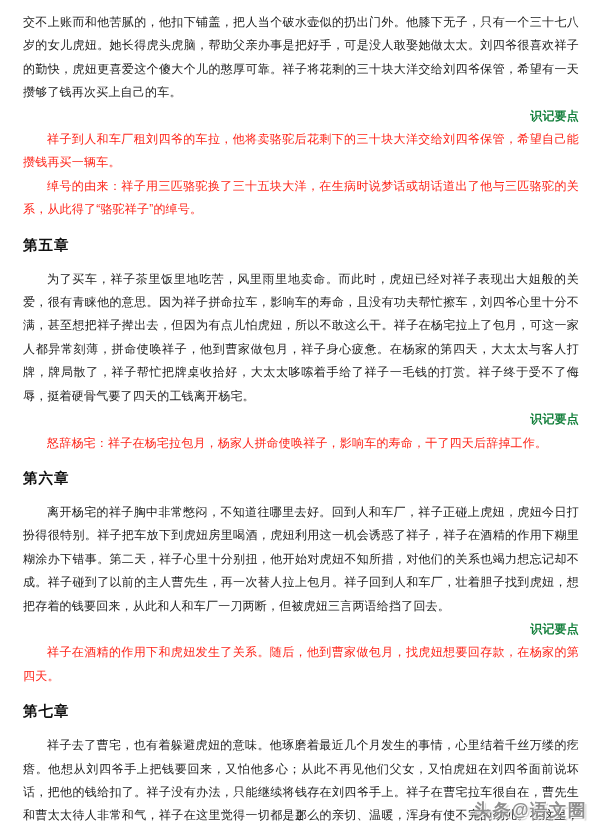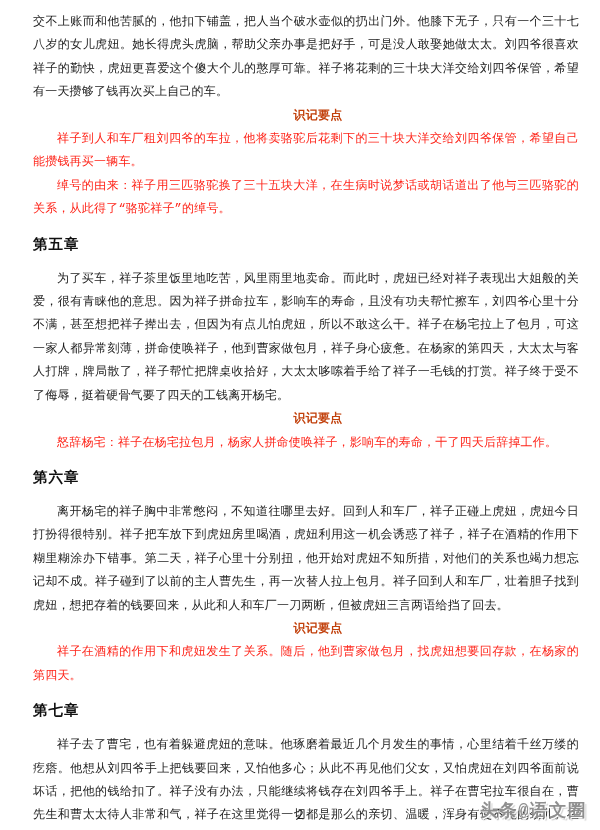--- a/index.html
+++ b/index.html
@@ -17,39 +17,38 @@
     height: 830px;
     font-family: "Liberation Sans", "DejaVu Sans", sans-serif;
     color: var(--text);
     position: relative;
     overflow: hidden;
   }
   .page {
     box-sizing: border-box;
     width: 600px;
     height: 830px;
-    padding: 11px 21px 34px 33px;
+    padding: 11px 21px 34px 23px;
     position: relative;
-    font-family: Liberation Mono, monospace;
   }
   .para, .keypoints {
     margin: 0;
     font-size: 12px;
     line-height: 23.4px;
     text-align: justify;
     text-justify: inter-ideograph;
     letter-spacing: 0.2px;
   }
   .para { text-indent: 2em; }
   .para.noindent { text-indent: 0; }
   .keypoints {
     font-weight: bold;
     text-indent: 2em;
-    text-align: center;
-    color: #c2410c;
+    text-align: right;
+    color: #15803d;
   }
   .red { color: var(--red); }
   .chapter {
     margin: 9px 0;
     font-size: 14.5px;
     line-height: 28px;
     font-weight: bold;
     text-align: left;
     color: #111111;
     letter-spacing: 1px;

